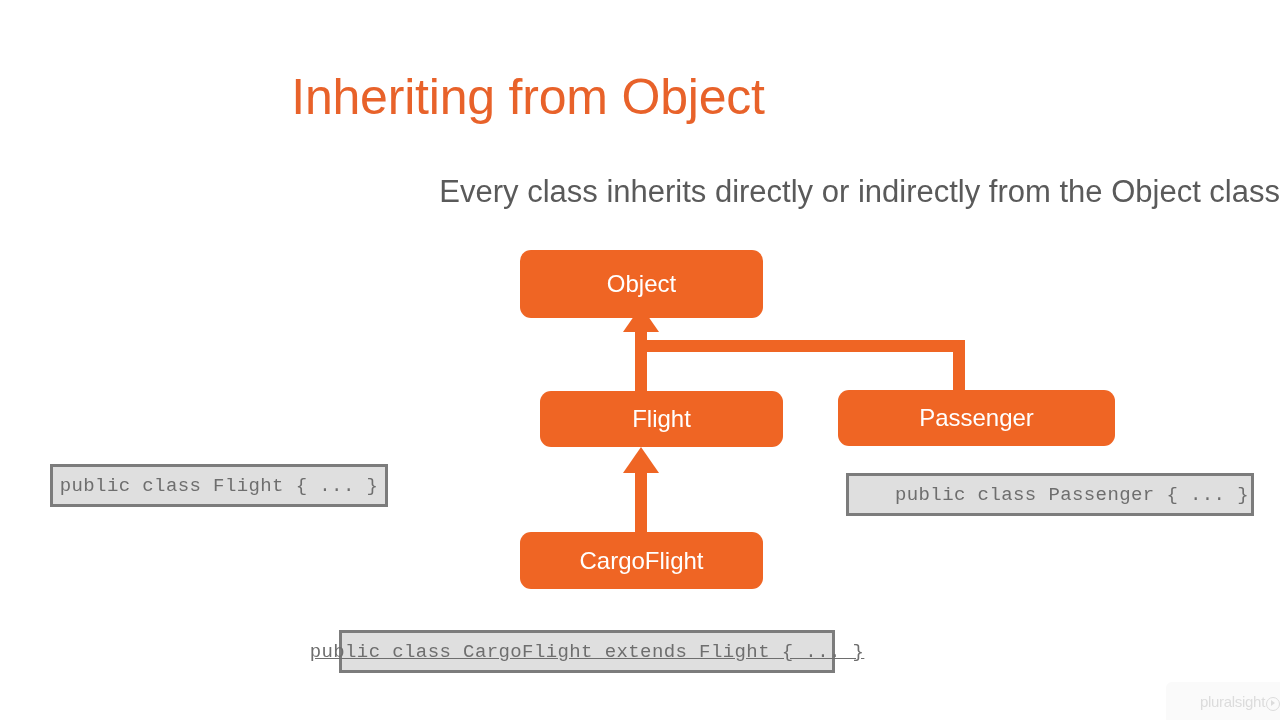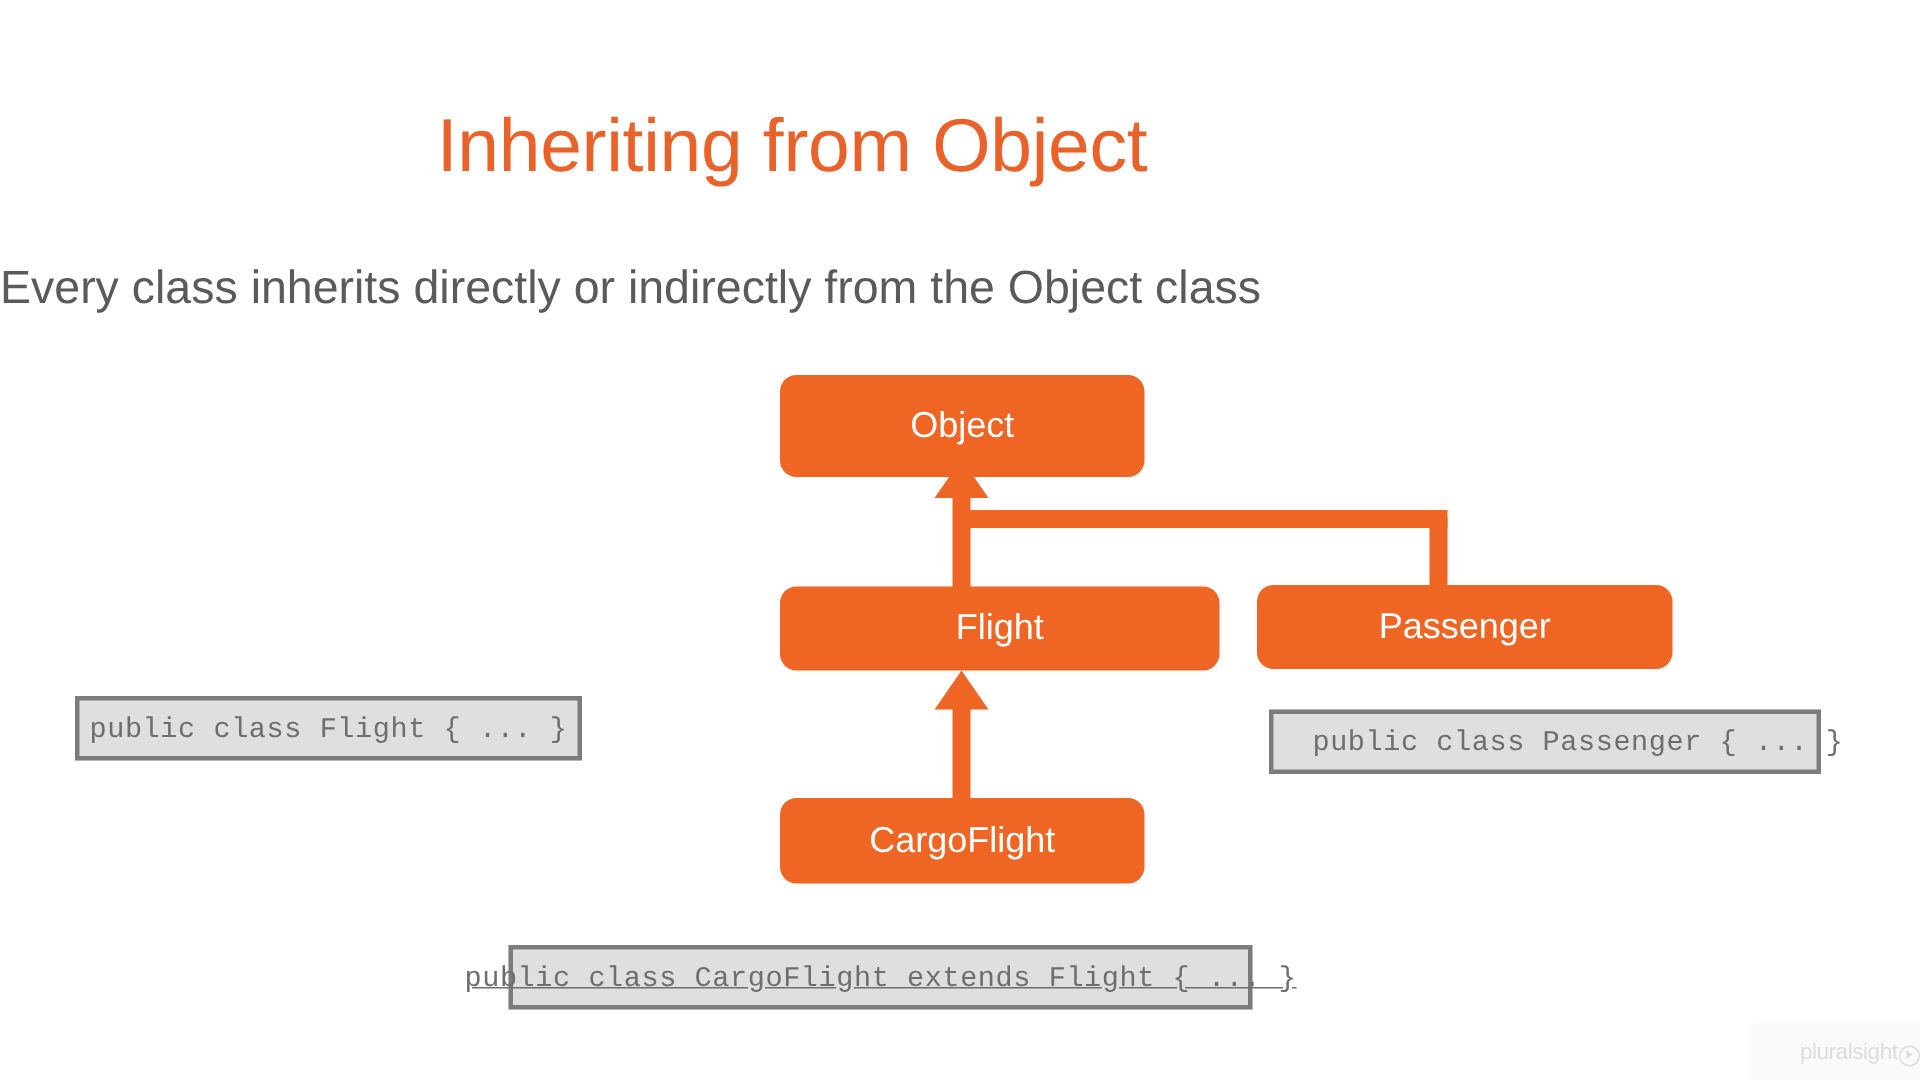--- a/index.html
+++ b/index.html
@@ -37,21 +37,21 @@
     letter-spacing: -0.2px;
     line-height: 62px;
     white-space: nowrap;
   }
 
   .slide-subtitle {
     position: absolute;
     left: 0;
     top: 172px;
     width: 1280px;
-    text-align: left;
+    text-align: right;
     font-size: 31px;
     font-weight: 400;
     color: #5A5A5A;
     line-height: 40px;
     white-space: nowrap;
   }
 
   
   .node {
     position: absolute;
@@ -61,21 +61,21 @@
     font-size: 24px;
     font-weight: 400;
     display: flex;
     align-items: center;
     justify-content: center;
     line-height: 1;
     box-sizing: border-box;
   }
 
   #node-object   { left: 520px; top: 250px; width: 243px; height: 68px; }
-  #node-flight   { left: 520px; top: 391px; width: 293px; height: 56px; }
+  #node-flight   { left: 540px; top: 391px; width: 243px; height: 56px; }
   #node-cargo    { left: 520px; top: 532px; width: 243px; height: 57px; }
   #node-passenger{ left: 838px; top: 390px; width: 277px; height: 56px; }
 
   
   #connectors {
     position: absolute;
     left: 0;
     top: 0;
     width: 1280px;
     height: 720px;
@@ -92,21 +92,21 @@
     font-size: 19px;
     letter-spacing: 0.4px;
     display: flex;
     align-items: center;
     justify-content: center;
     box-sizing: border-box;
     white-space: pre;
   }
 
   #code-flight    { left: 50px;  top: 464px; width: 338px; height: 43px; }
-  #code-passenger { left: 846px; top: 473px; width: 368px; height: 43px; padding-left: 44px; }
+  #code-passenger { left: 846px; top: 473px; width: 408px; height: 43px; padding-left: 44px; }
   #code-cargo     { left: 339px; top: 630px; width: 496px; height: 43px; text-decoration: underline; }
 
   
   #watermark {
     position: absolute;
     left: 1166px;
     top: 682px;
     width: 114px;
     height: 38px;
     background: #FAFAFA;

